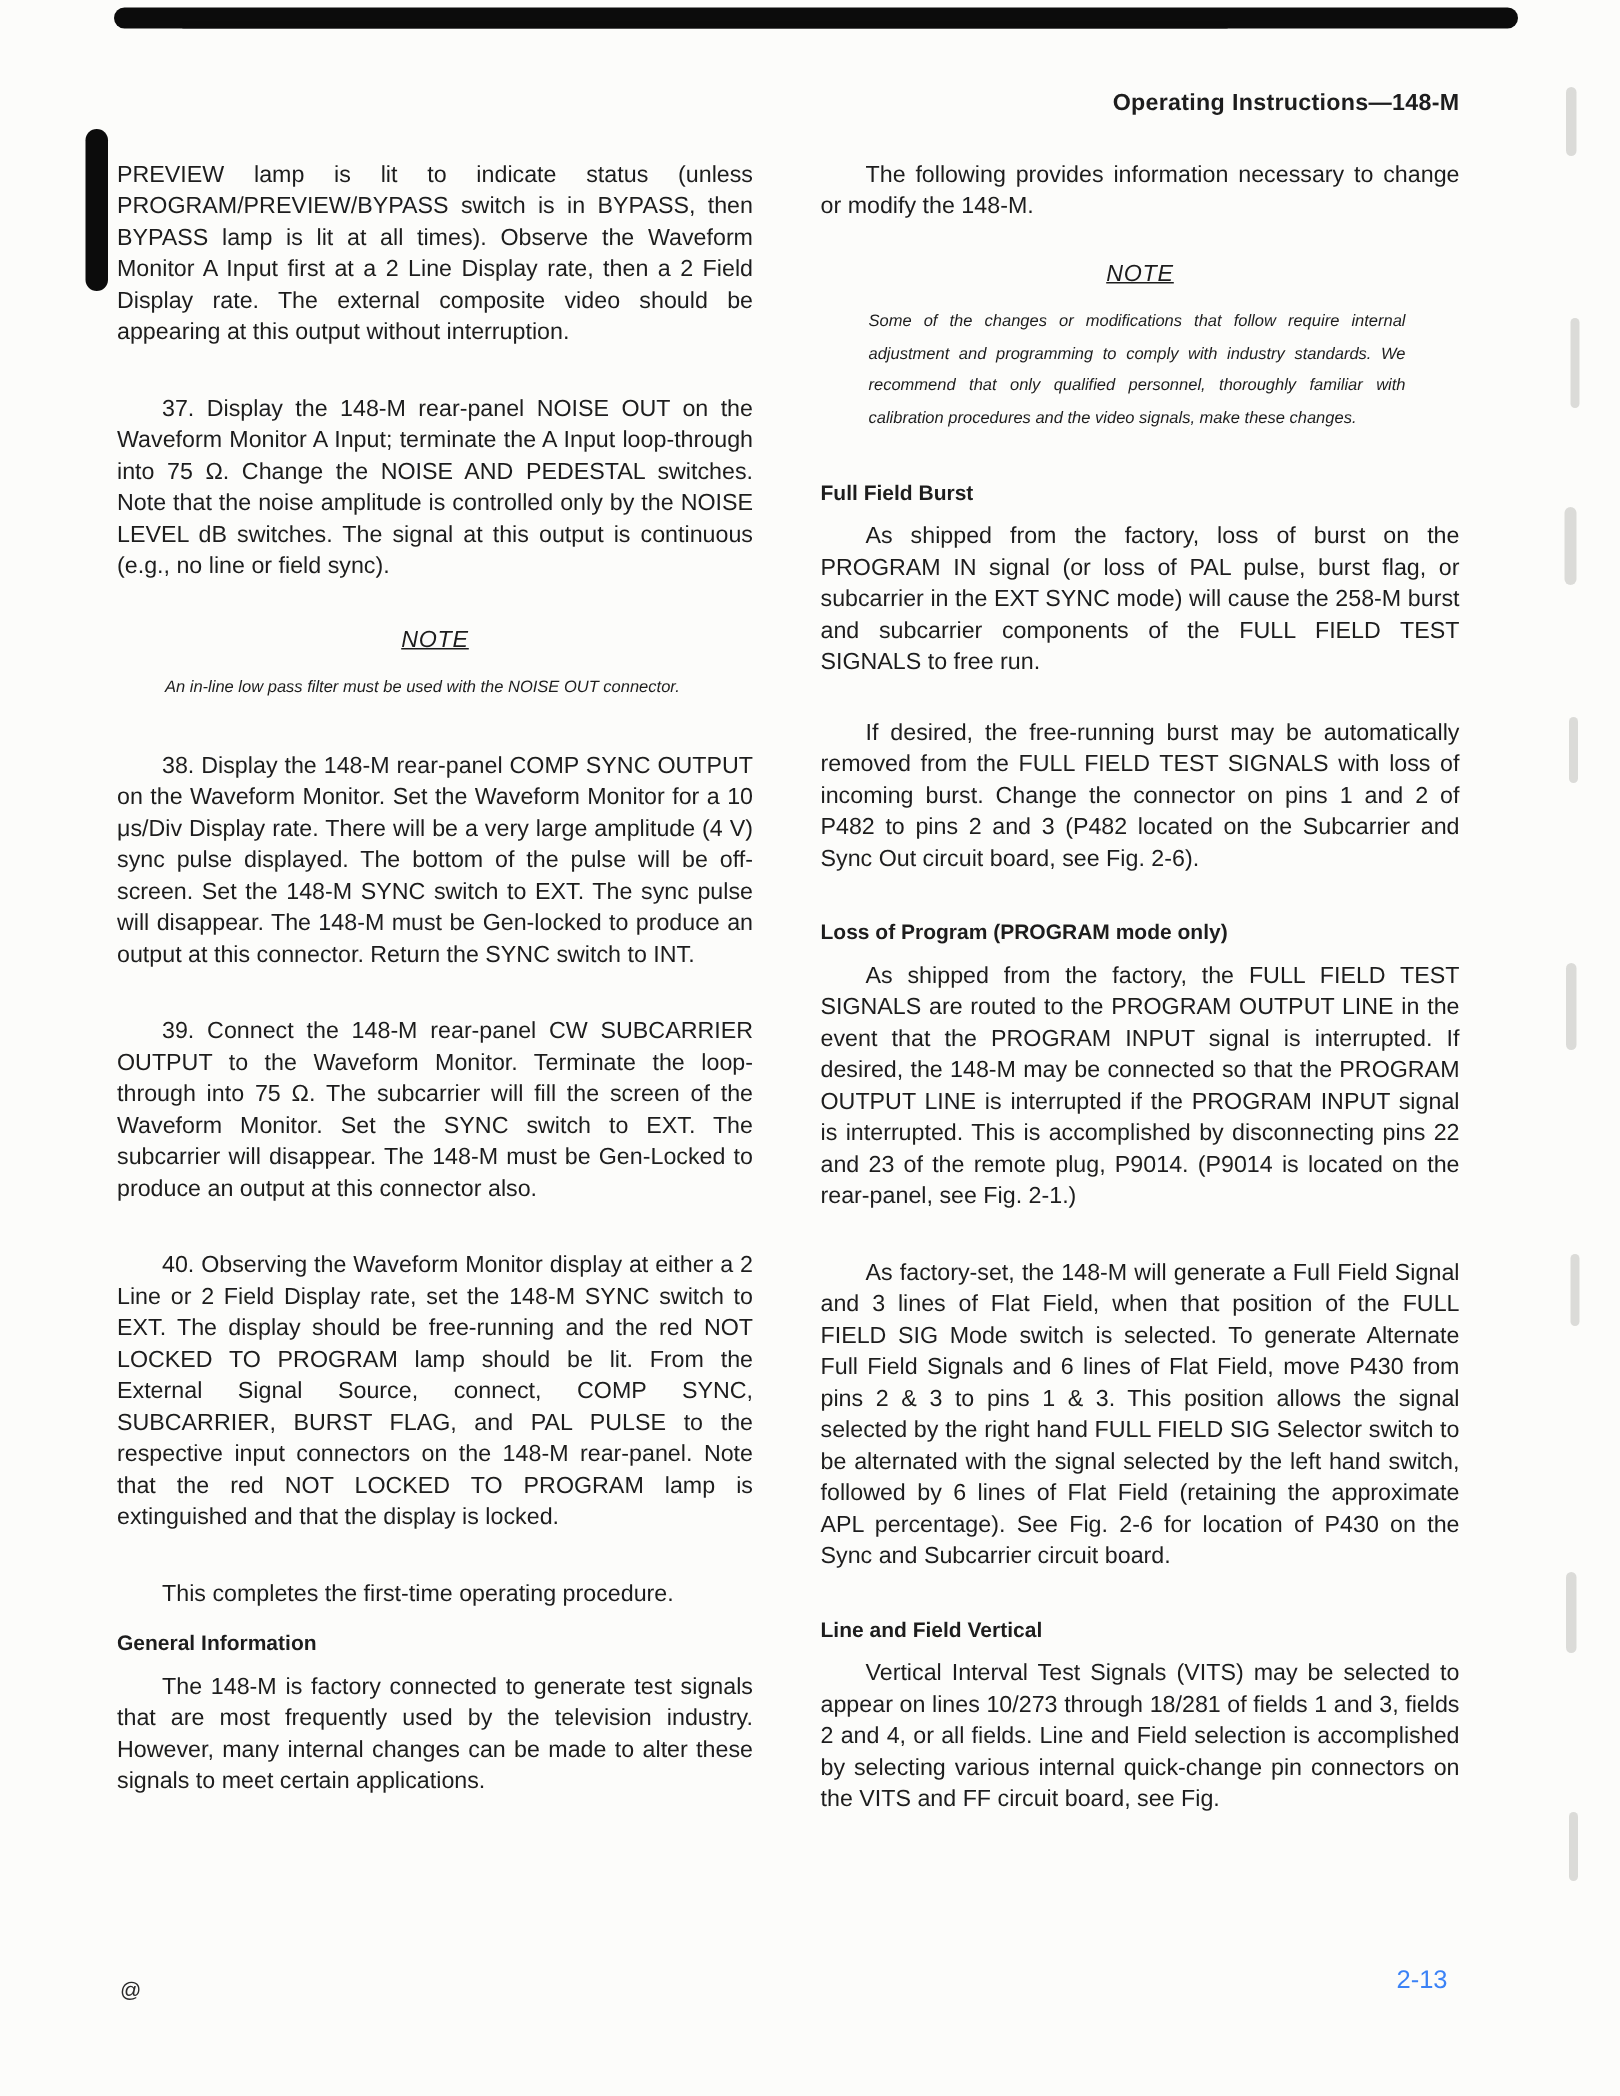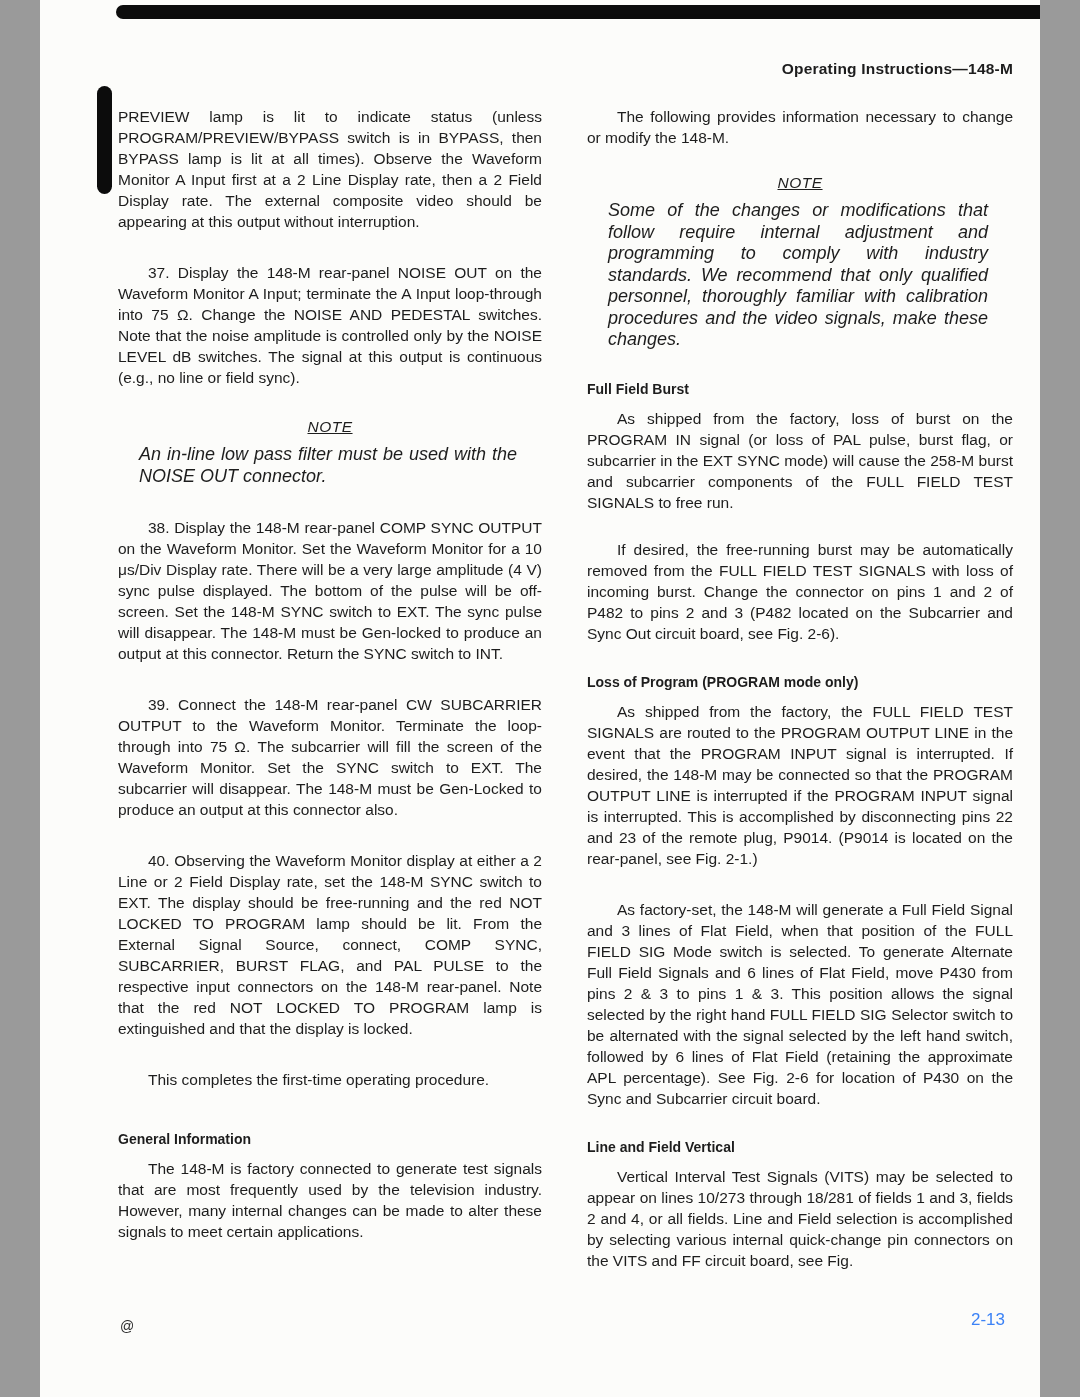--- a/index.html
+++ b/index.html
@@ -1,18 +1,18 @@
 <!DOCTYPE html>
 <html><head>
 <meta charset="utf-8">
 <style>
   html,body { margin:0; padding:0; background:#9a9a9a; }
   .page {
     position:relative;
-    width:1000px; height:1397px;
+    width:1080px; height:1397px;
     margin:0 auto;
     background:#fcfcfa;
     font-family:"Liberation Sans", sans-serif;
     color:#1d1d1d;
     overflow:hidden;
   }
   
   .artifact { position:absolute; background:#0c0c0c; }
   .top-bar { left:76px; top:5px; width:936px; height:14px; border-radius:7px; }
   .top-bar2 { left:120px; top:14px; width:700px; height:5px; border-radius:3px; opacity:.85; }
@@ -37,22 +37,22 @@
   }
   p.tight { margin-bottom:26px; }
   .indent { text-indent:30px; }
 
   .note-block { margin:2px 0 30px 0; }
   .note-label {
     text-align:center; font-style:italic; font-size:15.5px;
     margin:0 0 8px 0; letter-spacing:.5px;text-decoration:underline;
   }
   .note-body {
-    font-style:italic; font-size:18px; line-height:21.5px;
-    text-align:justify; margin:1px; padding:0 24px 0 20px;
+    font-style:italic; font-size:11px; line-height:21.5px;
+    text-align:justify; margin:12px; padding:0 24px 0 20px;
   }
 
   h2.op-changes {
     font-size:19px; font-weight:bold; text-align:center;
     letter-spacing:.6px; margin:6px 0 24px 0;
   }
   h3.sub {
     font-size:14px; font-weight:bold; text-align:left;
     margin:0 0 11px 0;
   }
@@ -98,21 +98,21 @@
       <p class="note-label">NOTE</p>
       <p class="note-body">An in-line low pass filter must be used with the NOISE OUT connector.</p>
     </div>
 
     <p class="body indent">38. Display the 148-M rear-panel COMP SYNC OUTPUT on the Waveform Monitor. Set the Waveform Monitor for a 10 μs/Div Display rate. There will be a very large amplitude (4 V) sync pulse displayed. The bottom of the pulse will be off-screen. Set the 148-M SYNC switch to EXT. The sync pulse will disappear. The 148-M must be Gen-locked to produce an output at this connector. Return the SYNC switch to INT.</p>
 
     <p class="body indent">39. Connect the 148-M rear-panel CW SUBCARRIER OUTPUT to the Waveform Monitor. Terminate the loop-through into 75 Ω. The subcarrier will fill the screen of the Waveform Monitor. Set the SYNC switch to EXT. The subcarrier will disappear. The 148-M must be Gen-Locked to produce an output at this connector also.</p>
 
     <p class="body indent">40. Observing the Waveform Monitor display at either a 2 Line or 2 Field Display rate, set the 148-M SYNC switch to EXT. The display should be free-running and the red NOT LOCKED TO PROGRAM lamp should be lit. From the External Signal Source, connect, COMP SYNC, SUBCARRIER, BURST FLAG, and PAL PULSE to the respective input connectors on the 148-M rear-panel. Note that the red NOT LOCKED TO PROGRAM lamp is extinguished and that the display is locked.</p>
 
-    <p class="body indent" style="margin-bottom:41px;">This completes the first-time operating procedure.</p>
+    <p class="body indent" style="margin-bottom:14px;">This completes the first-time operating procedure.</p>
 
 
     <h3 class="sub">General Information</h3>
     <p class="body indent">The 148-M is factory connected to generate test signals that are most frequently used by the television industry. However, many internal changes can be made to alter these signals to meet certain applications.</p>
   </div>
 
   <div class="col col-right">
     <p class="body tight indent">The following provides information necessary to change or modify the 148-M.</p>
 
     <div class="note-block">

